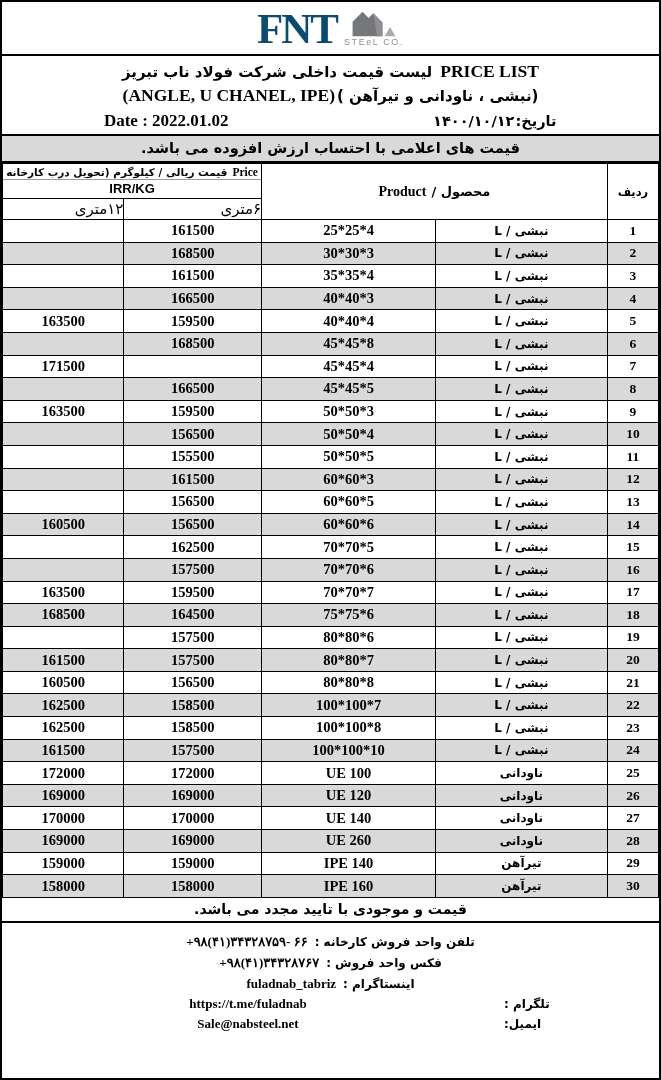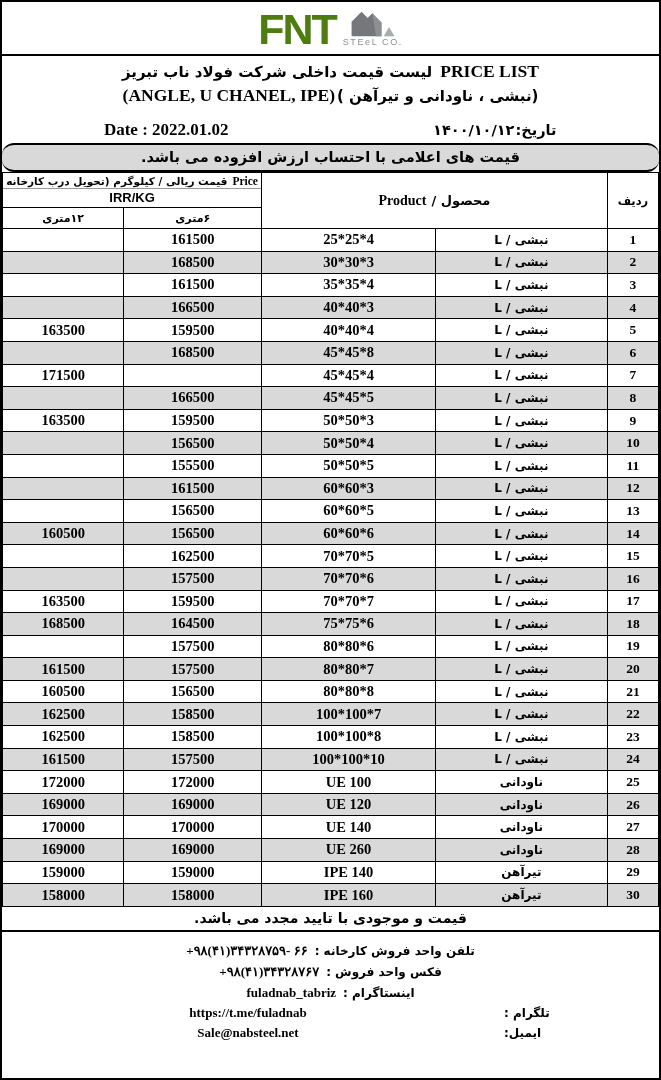--- a/index.html
+++ b/index.html
@@ -7,62 +7,62 @@
     width:661px;height:1080px;margin:0 auto;background:#fff;
     border:2px solid #000;box-sizing:border-box;overflow:hidden;
     font-family:"DejaVu Sans",sans-serif;color:#000;
   }
   
   .logo-row{
     height:54px;display:flex;justify-content:center;align-items:center;
     gap:7px;border-bottom:2px solid #000;padding-top:2px;box-sizing:border-box;
   }
   .fnt-word{
-    font-family:Liberation Sans, sans-serif;font-weight:bold;
-    font-size:43px;line-height:0.9;color:#4d7c0f;letter-spacing:-2px;
+    font-family:Liberation Serif, serif;font-weight:bold;
+    font-size:43px;line-height:0.9;color:#0c4a6e;letter-spacing:-2px;
   }
   .logo-mark{display:flex;flex-direction:column;align-items:center;justify-content:space-between;}
   .logo-mark svg{width:46px;height:26px;display:block;}
   .steel-co{
     font-family:"Liberation Sans",sans-serif;font-size:9px;color:#8b8e90;
     letter-spacing:1.6px;margin-top:0px;white-space:nowrap;
   }
   
   .title-block{text-align:center;padding:5px 0 3px;}
   .t-line1,.t-line2{
     direction:rtl;display:flex;justify-content:center;align-items:baseline;
     font-weight:bold;font-size:15px;
   }
   .t-line1{gap:8px;}
   .t-line2{gap:2px;margin-top:3px;}
   .lat{font-family:"Liberation Serif",serif;font-size:17.5px;direction:ltr;unicode-bidi:isolate;}
   .date-row{
-    display:grid;grid-template-columns:1fr 1fr;margin-top:14px;font-weight:bold;
+    display:grid;grid-template-columns:1fr 1fr;margin-top:5px;font-weight:bold;
     align-items:baseline;
   }
   .date-en{font-family:"Liberation Serif",serif;font-size:17px;}
   .date-fa{direction:rtl;font-size:14.5px;display:flex;justify-content:center;gap:1px;}
   
   .banner{
     background:#d9d9d9;border-top:2px solid #000;border-bottom:2px solid #000;
-    direction:rtl;text-align:center;font-weight:bold;font-size:14.5px;padding:4px 0 5px;border-radius:12px;
+    direction:rtl;text-align:center;font-weight:bold;font-size:14.5px;padding:4px 0 5px;
   }
   
   table.price-table{width:100%;border-collapse:collapse;table-layout:fixed;}
   .price-table th,.price-table td{
     border:1px solid #000;padding:0;text-align:center;vertical-align:middle;
   }
   .price-table thead th{background:#fff;}
   .ph-line1{
     direction:rtl;display:flex;justify-content:center;align-items:baseline;gap:5px;
     font-size:10.5px;font-weight:bold;padding:2px 2px 1px;border-bottom:1px solid #999;
   }
   .ph-line1 .lat{font-size:11.5px;}
   .ph-unit{font-family:"Liberation Sans",sans-serif;font-weight:bold;font-size:13px;padding:1px 0 2px;}
-  th.sub-col{direction:rtl;font-size:11px;font-weight:bold;height:20px;}
+  th.sub-col{direction:rtl;font-size:15px;font-weight:normal;height:20px;text-align:right;}
   th.product-head{direction:rtl;font-weight:bold;font-size:13px;}
   th.product-head .lat{font-size:14px;}
   th.product-head{vertical-align:middle;}
   .product-inner{display:flex;direction:rtl;justify-content:center;align-items:baseline;gap:5px;}
   th.radif-head{direction:rtl;font-size:11.5px;font-weight:bold;}
   tbody td{height:21.6px;font-weight:bold;overflow:hidden;}
   tbody tr:nth-child(even){background:#d9d9d9;}
   td.cell-12m,td.cell-6m,td.cell-size,td.cell-no{
     font-family:"Liberation Serif",serif;font-size:14.5px;
   }

